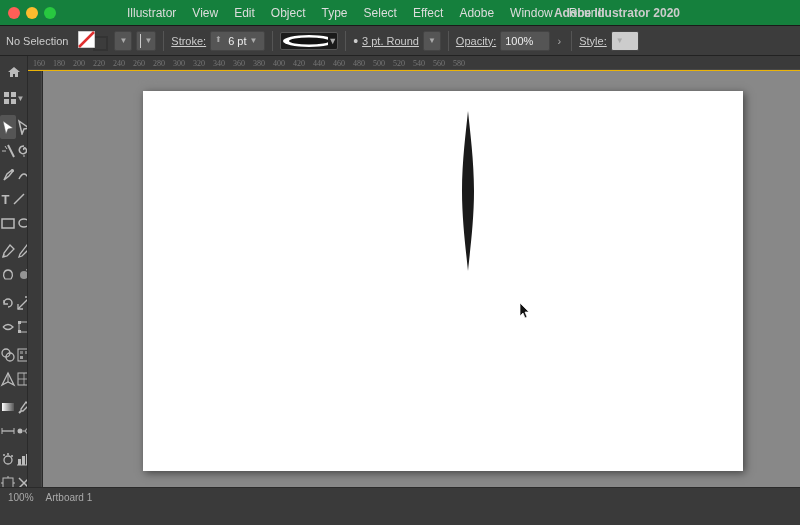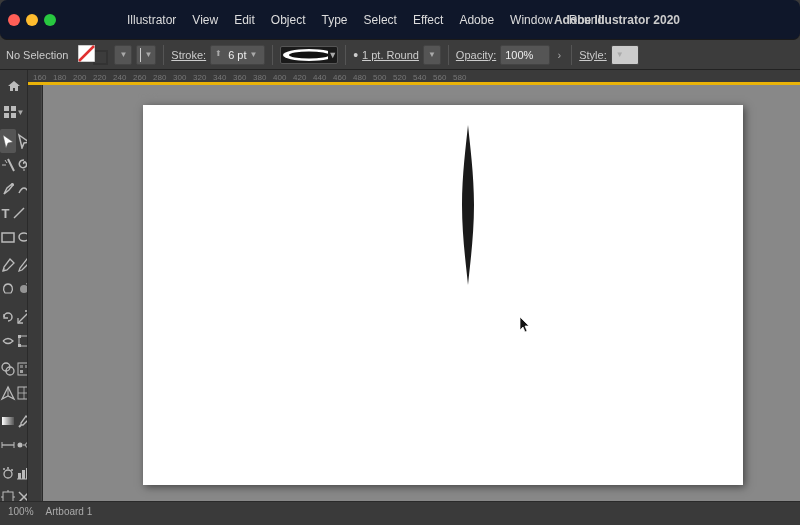--- a/index.html
+++ b/index.html
@@ -1,27 +1,26 @@
 <!DOCTYPE html>
 <html><head>
   <meta charset="utf-8">
   <style>
     * { margin: 0; padding: 0; box-sizing: border-box; }
     body { width: 800px; height: 525px; overflow: hidden; font-family: -apple-system, BlinkMacSystemFont, 'Helvetica Neue', Arial, sans-serif; font-size: 11px; background: #3a3a3a; }
 
     
     #titlebar {
-      height: 40px;
-      background: #0f172a;
+      height: 26px;
+      background: #15803d;
       display: flex;
       align-items: center;
       justify-content: center;
       position: relative;
       border-bottom: 1px solid #1a1a1a;
-      border-radius: 7px;
     }
     #titlebar .traffic-lights {
       position: absolute;
       left: 8px;
       display: flex;
       gap: 6px;
       align-items: center;
     }
     .traffic-light {
       width: 12px; height: 12px;
@@ -126,25 +125,26 @@
       flex: 1;
       background: #888;
       display: flex;
       flex-direction: column;
       overflow: hidden;
       position: relative;
     }
     #ruler-h {
       height: 15px;
       background: #3a3a3a;
-      border-bottom: 3px solid #eab308;
+      border-bottom: 1px solid #eab308;
       display: flex;
       align-items: center;
       padding-left: 0;
       overflow: hidden;
+      font-family: Liberation Serif, serif;
     }
     .ruler-content {
       position: relative;
       width: 100%;
       height: 100%;
       background: #3a3a3a;
     }
     #canvas-wrapper {
       flex: 1;
       display: flex;
@@ -319,21 +319,21 @@
       <ellipse cx="28" cy="8" rx="26" ry="6" fill="white"></ellipse>
       <ellipse cx="28" cy="8" rx="20" ry="3.5" fill="#111"></ellipse>
     </svg>
     <span style="color:#aaa;font-size:9px;">▼</span>
   </div>
 
   <div class="sep"></div>
 
   <span style="color:#ccc;font-size:14px;">•</span>
 
-  <span class="opt-label">1 pt. Round</span>
+  <span class="opt-label">3 pt. Round</span>
 
   <div class="opt-dropdown">
     <span class="arrow">▼</span>
   </div>
 
   <div class="sep"></div>
 
   <span class="opt-label">Opacity:</span>
 
   <div class="opt-dropdown opacity-control" style="width:50px;">

